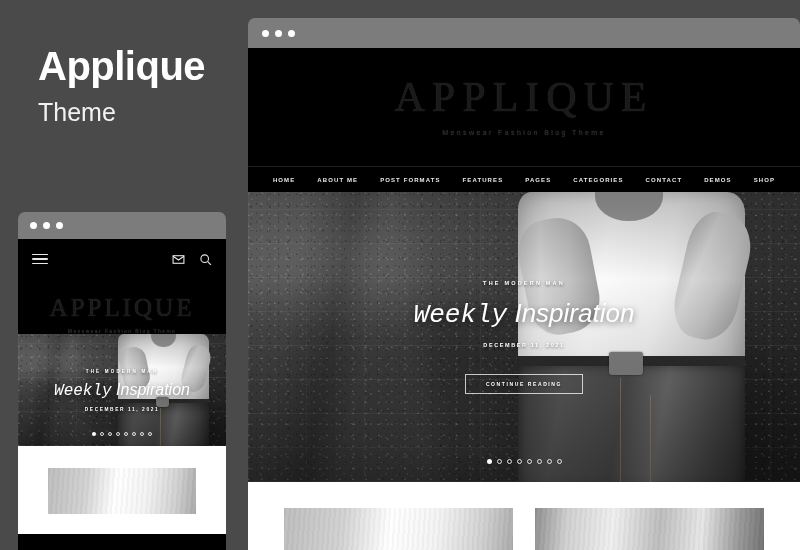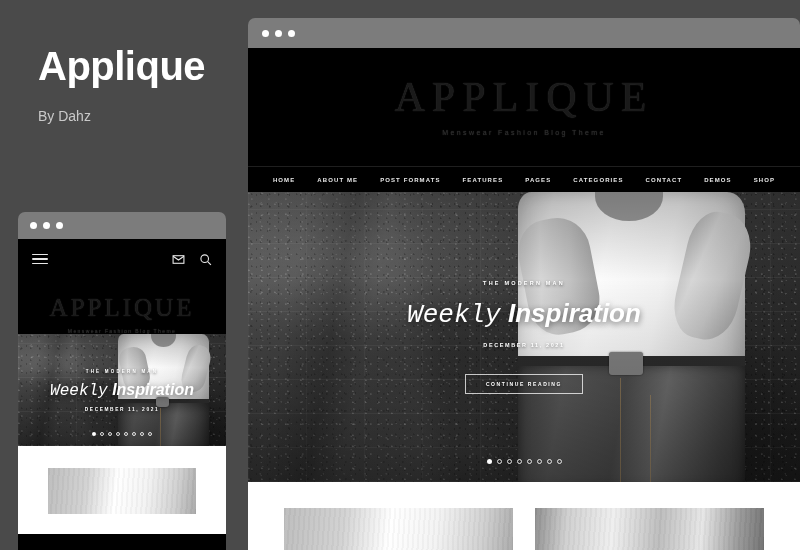--- a/index.html
+++ b/index.html
@@ -133,21 +133,21 @@
   .hero-shade{
     position:absolute; inset:0;
     background:linear-gradient(180deg, rgba(0,0,0,.22) 0%, rgba(0,0,0,0) 30%, rgba(0,0,0,.12) 70%, rgba(0,0,0,.3) 100%);
   }
 
   .hero-content{ position:absolute; inset:0; display:flex; flex-direction:column;
     align-items:center; justify-content:center; text-align:center; }
   .eyebrow{ color:#fff; letter-spacing:2.2px; font-weight:bold; text-shadow:0 1px 3px rgba(0,0,0,.6); }
   .hero-title{ color:#fff; font-style:italic; text-shadow:0 2px 6px rgba(0,0,0,.55); white-space:nowrap; }
   .hero-title .light{ font-weight:400;font-family:Liberation Mono, monospace; }
-  .hero-title .bold{ font-weight:bold; }
+  .hero-title .bold{ font-weight:normal; }
   .hero-date{ color:#fff; letter-spacing:1.6px; font-weight:bold; text-shadow:0 1px 3px rgba(0,0,0,.6); }
   .cta{
     border:1px solid rgba(255,255,255,.75); color:#fff;
     letter-spacing:1.6px; font-weight:bold; cursor:pointer;
     background:transparent; text-shadow:0 1px 2px rgba(0,0,0,.5);
   }
   .dots-nav{ position:absolute; left:0; right:0; display:flex; justify-content:center; }
   .cdot{ border-radius:50%; border:1px solid rgba(255,255,255,.85); }
   .cdot.on{ background:#fff; }
 
@@ -205,21 +205,21 @@
   #desktop-window .cards{ gap:22px; }
   #desktop-window .card{ width:238px; height:52px; }
   #mobile-window .band{ height:88px; padding:22px 30px 0; }
   #mobile-window .card{ width:148px; height:46px; }
 </style>
 </head>
 <body>
 
 <div class="promo">
   <div class="promo-title">Applique</div>
-  <div class="promo-by">By Dahz</div>
+  <div class="promo-sub">Theme</div>
 </div>
 
 <div class="win" id="mobile-window">
 
   <div class="chrome">
     <div class="dots">
       <span class="dot"></span>
       <span class="dot"></span>
       <span class="dot"></span>
     </div>

